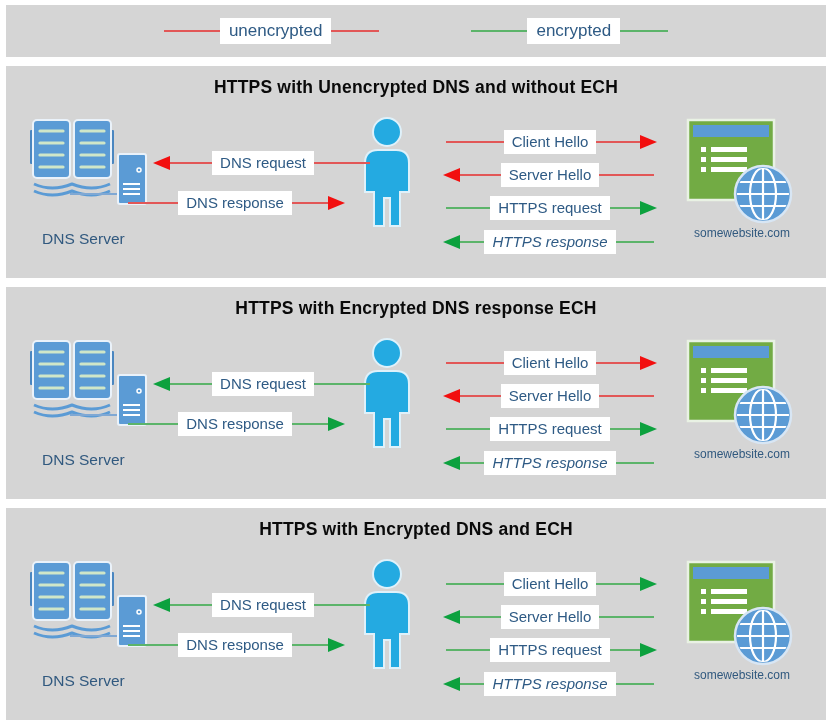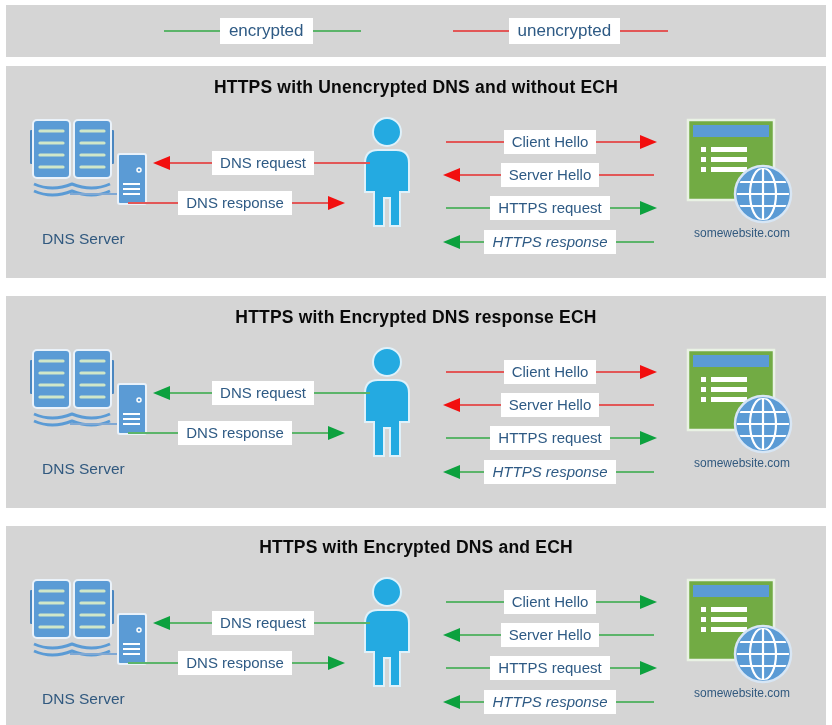--- a/index.html
+++ b/index.html
@@ -5,21 +5,21 @@
   html,body{margin:0;padding:0;background:#ffffff;}
   body{font-family:"Liberation Sans","DejaVu Sans",sans-serif;}
   .page{width:820px;margin:5px auto 0 auto;}
   .band{background:#d5d5d5;}
   .legend-band{height:52px;display:flex;align-items:center;justify-content:center;gap:92px;margin-bottom:9px;}
   .legend-item{display:flex;align-items:center;}
   .legend-line{height:2px;background:var(--line);}
   .legend-line.l1{width:56px;}
   .legend-line.l2{width:48px;}
   .legend-label{background:#ffffff;color:#2e5a84;font-size:17px;padding:2px 9px;line-height:1.25;}
-  .panel{position:relative;height:212px;margin-bottom:18px;}
+  .panel{position:relative;height:212px;margin-bottom:9px;}
   .panel-title{position:absolute;top:11px;left:0;width:100%;text-align:center;
     font-size:17.5px;font-weight:bold;color:#0a0a0a;letter-spacing:.2px;}
   .node-label{position:absolute;color:#31597f;}
   .dns-label{left:36px;top:164px;font-size:15.5px;text-align:right;}
   .site-label{left:656px;top:160px;width:160px;text-align:center;font-size:12px;}
   .icon-svg{position:absolute;}
   .dns-svg{left:24px;top:50px;width:120px;height:92px;}
   .person-svg{left:352px;top:50px;width:58px;height:112px;}
   .site-svg{left:680px;top:52px;width:110px;height:108px;}
   .msg{position:absolute;height:30px;display:flex;align-items:center;justify-content:center;}
@@ -103,30 +103,30 @@
           <ellipse cx="77" cy="76" rx="13" ry="26"></ellipse>
         </g>
       </g>
     </symbol>
   </defs>
 </svg>
 
 <div class="page">
 
   <div class="band legend-band">
+    <div class="legend-item" style="--line: #e25757; --head: #e25757;">
+      <span class="legend-line l1"></span>
+      <span class="legend-label">unencrypted</span>
+      <span class="legend-line l2"></span>
+    </div>
     <div class="legend-item" style="--line: #5cb46a; --head: #5cb46a;">
       <span class="legend-line l1"></span>
       <span class="legend-label">encrypted</span>
       <span class="legend-line l2"></span>
     </div>
-    <div class="legend-item" style="--line: #e25757; --head: #e25757;">
-      <span class="legend-line l1"></span>
-      <span class="legend-label">unencrypted</span>
-      <span class="legend-line l2"></span>
-    </div>
   </div>
 
   <div class="band panel">
     <div class="panel-title">HTTPS with Unencrypted DNS and without ECH</div>
     <svg class="icon-svg dns-svg">
         <use href="#sym-dns"></use>
       </svg>
     <div class="node-label dns-label">DNS Server</div>
     <svg class="icon-svg person-svg">
         <use href="#sym-person"></use>

